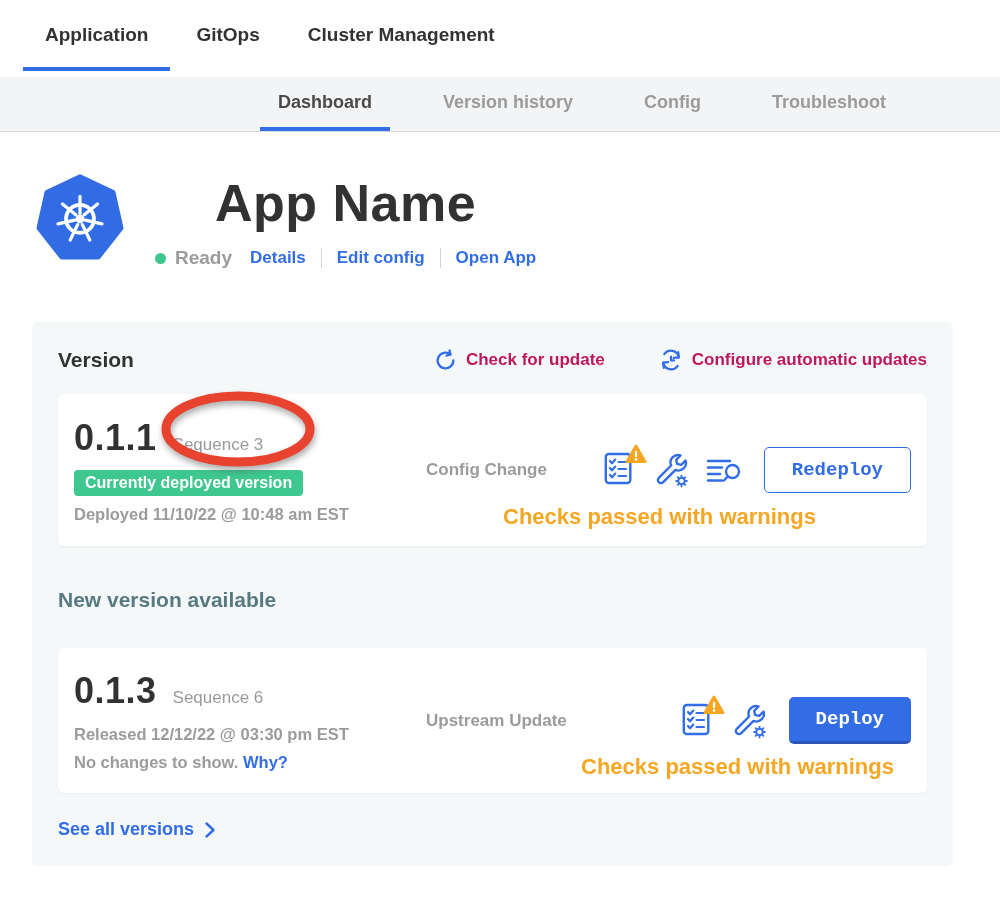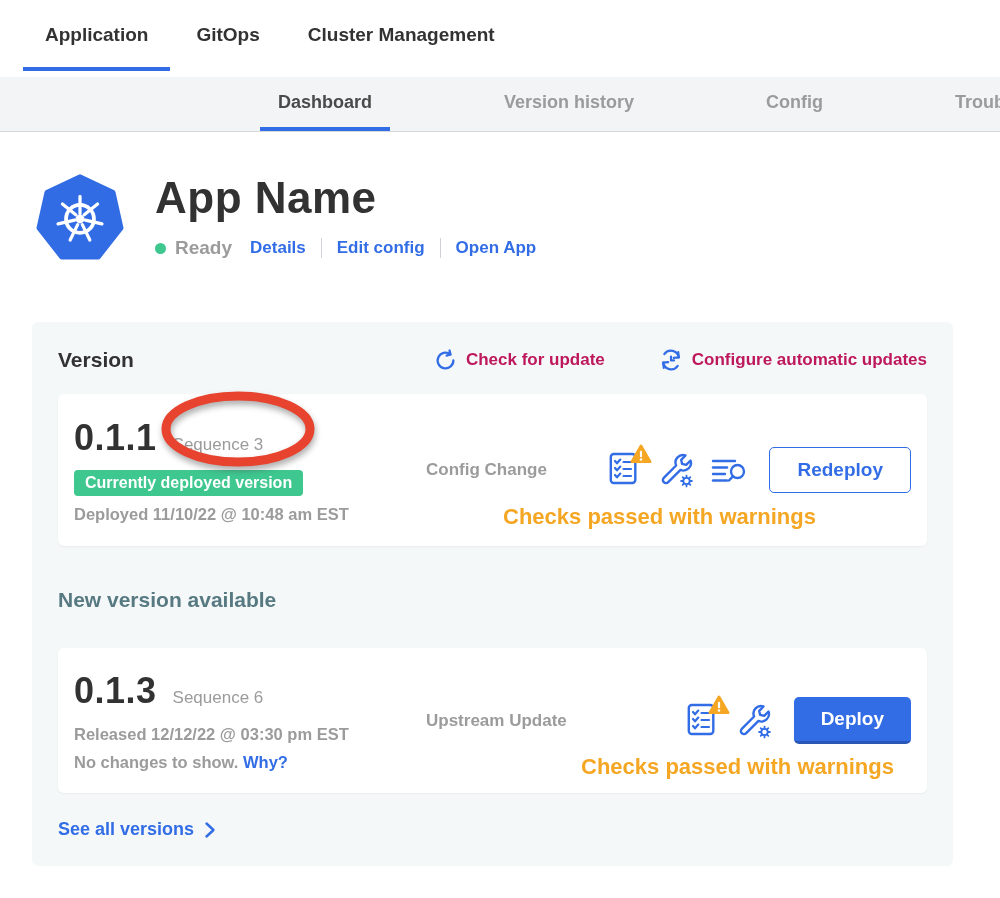--- a/index.html
+++ b/index.html
@@ -17,34 +17,34 @@
     font-size: 19px; font-weight: 700; color: #323232;
     padding: 0 22px 21px 22px; border-bottom: 4px solid transparent;
     white-space: nowrap; cursor: pointer;
   }
   .topnav-tab.active { border-bottom-color: #326de6; }
 
   
   .subnav {
     margin-top: 6px; height: 55px; width: 1000px;
     background: #f2f4f6; border-bottom: 1px solid #d6d9dc;
-    display: flex; gap: 96px; padding-left: 260px; overflow: hidden;
+    display: flex; gap: 35px; padding-left: 260px; overflow: hidden;
   }
   .subnav-tab {
     display: flex; align-items: center; padding: 0 18px;
     font-size: 18px; font-weight: 700; color: #9b9b9b;
     border-bottom: 4px solid transparent; white-space: nowrap; flex-shrink: 0;
     cursor: pointer;
   }
   .subnav-tab.active { color: #4a4a4a; border-bottom-color: #326de6; }
 
   
   .app-header { display: flex; gap: 30px; margin: 39px 0 0 35px; }
   .k8s-logo { width: 90px; height: 94px; flex-shrink: 0; }
-  .app-header-text h1 { margin: 2px 0 0 0; font-size: 44px; font-weight: 700; letter-spacing: .5px; }
+  .app-header-text h1 { margin: 2px 0 0 0; font-size: 52px; font-weight: 700; letter-spacing: .5px; text-align: center; }
   .app-status-row { display: flex; align-items: center; margin-top: 14px; }
   .status-dot { width: 11px; height: 11px; border-radius: 50%; background: #3ec78f; margin-right: 9px; }
   .status-text { font-size: 19px; font-weight: 600; color: #9b9b9b; margin-right: 18px; }
   .hdr-link { font-size: 17px; font-weight: 700; color: #326de6; text-decoration: none; cursor: pointer; }
   .hdr-sep { width: 1px; height: 20px; background: #cfd3d8; margin: 0 15px; }
 
   
   .main-card {
     position: absolute; left: 32px; top: 322px; width: 921px; height: 544px;
     background: #f5f8f9; border-radius: 6px; padding: 26px 26px 22px 26px;
@@ -74,21 +74,21 @@
   .v-gray { margin-top: 9px; font-size: 16.5px; font-weight: 600; color: #9b9b9b; }
   .v-gray .why-link { color: #326de6; font-weight: 700; cursor: pointer; }
 
   .v-source { font-size: 17px; font-weight: 700; color: #9b9b9b; white-space: nowrap; }
 
   .v-actions { margin-left: auto; display: flex; align-items: center; gap: 17px; }
   .check-icon-wrap { position: relative; width: 34px; height: 38px; cursor: pointer; }
   .action-icon { cursor: pointer; display: block; }
 
   .btn {
-    font-family: Liberation Sans, sans-serif; font-size: 19px; font-weight: 700; border-radius: 5px;
+    font-family: Liberation Mono, monospace; font-size: 19px; font-weight: 700; border-radius: 5px;
     padding: 11px 27px; cursor: pointer; margin-left: 5px; white-space: nowrap;
   }
   .btn-outline { background: #fff; color: #326de6; border: 1px solid #326de6; }
   .btn-solid { background: #326de6; color: #fff; border: none; border-bottom: 3px solid #2a56b5; }
 
   .checks {
     position: absolute; font-size: 22px; font-weight: 700; color: #f5a623; white-space: nowrap;
   }
   .vcard1 .checks { left: 445px; top: 110px; }
   .vcard2 .checks { left: 523px; top: 106px; }

